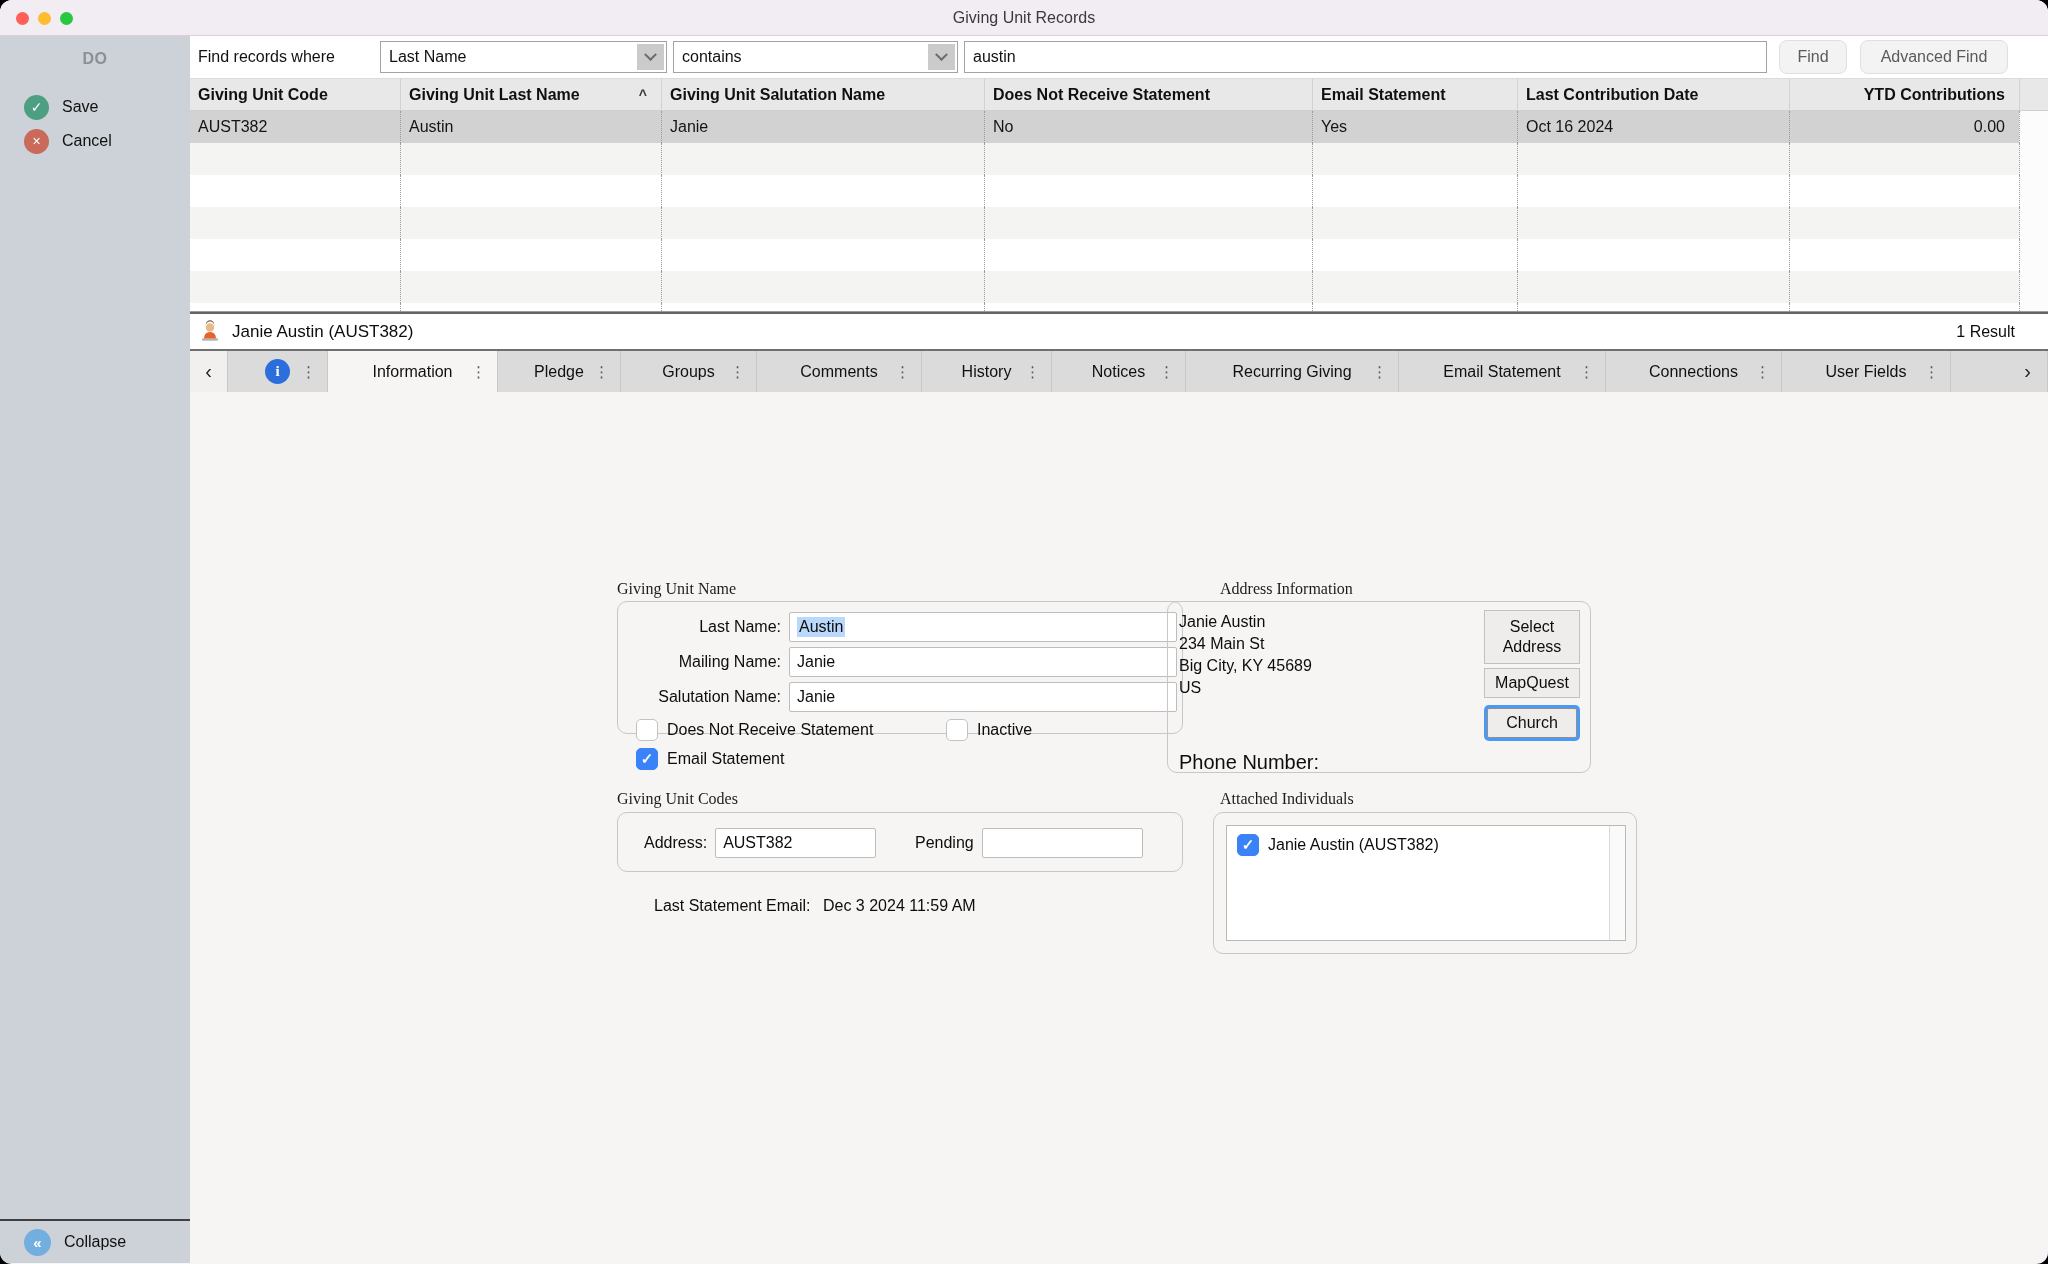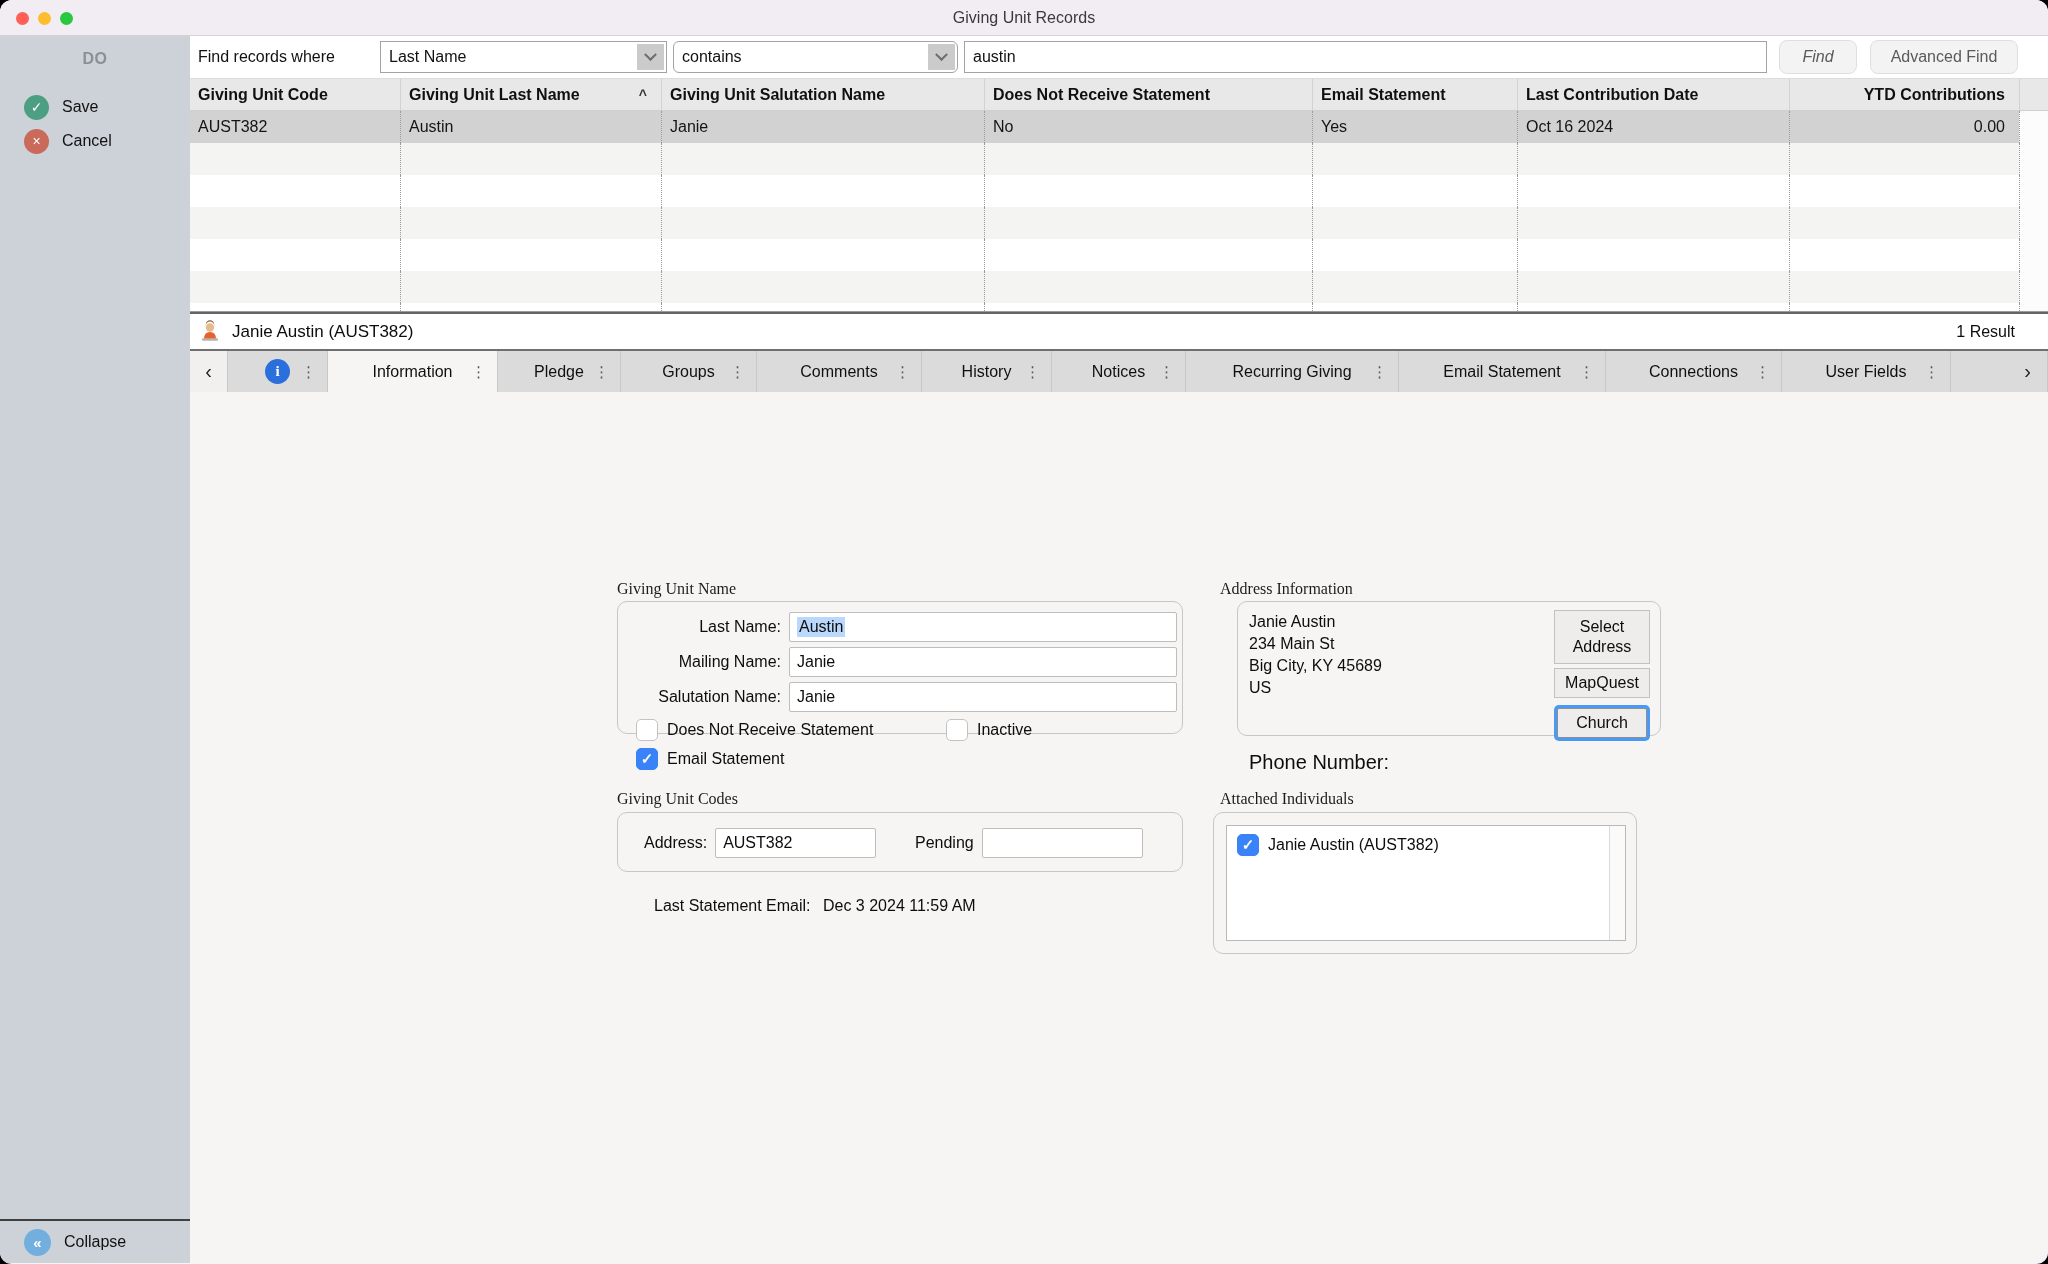--- a/index.html
+++ b/index.html
@@ -36,26 +36,26 @@
   
   .searchbar { height:42px; background:#fff; display:flex; align-items:center; padding-left:8px; flex:none; }
   .sb-label { width:182px; font-size:16px; color:#111; flex:none; }
   .dropdown { height:32px; background:#fff; border:1px solid #a3a3a3; display:flex; align-items:center;
               margin-right:6px; flex:none; }
   .dropdown .dval { flex:1; padding-left:8px; font-size:16px; color:#111; }
   .ddbtn { width:27px; height:26px; margin:2px; background:#cbcbcb; display:flex; align-items:center;
            justify-content:center; flex:none; }
   .chev-down { width:9px; height:9px; border-right:2px solid #6d6d6d; border-bottom:2px solid #6d6d6d;
                transform:rotate(45deg) translate(-2px,-2px); }
-  .dd1 { width:287px; } .dd2 { width:285px;border-radius:6px; }
+  .dd1 { width:287px; } .dd2 { width:285px; }
   .search-input { width:803px; height:32px; border:1px solid #a3a3a3; background:#fff; display:flex;
                   align-items:center; padding-left:8px; font-size:16px; color:#111; margin-right:12px; flex:none; }
   .btn-plain { height:34px; border:1px solid #e0dfdf; border-radius:8px; background:#f4f3f3;
                color:#5a5a5a; font-size:16px; display:flex; align-items:center; justify-content:center; flex:none; }
-  .btn-find { width:78px; margin-right:13px;font-style:italic; }
+  .btn-find { width:68px; margin-right:13px; }
   .btn-adv { width:148px; }
 
   
   .rtable { flex:none; }
   .tgrid { display:grid; grid-template-columns:210px 261px 323px 328px 205px 272px 230px 1fr; }
   .thead { height:33px; background:#e9e8e8; border-top:1px solid #dcdcdc; border-bottom:1px solid #cfcfcf; }
   .th { display:flex; align-items:center; padding-left:8px; font-size:16px; font-weight:bold; color:#101010; }
   .th + .th { border-left:1px solid #d2d2d2; }
   .th.num { justify-content:flex-end; padding-right:14px; }
   .sortcaret { margin-left:auto; margin-right:14px; font-size:14px; color:#333; font-weight:bold; }
@@ -380,21 +380,21 @@
               </span>
           </div>
         </div>
 
         <div class="abs" style="left:464px; top:505px; font-size:16px; color:#0d0d0d;">
           <span>Last Statement Email:</span>
           <span style="margin-left:8px;">Dec 3 2024 11:59 AM</span>
         </div>
 
         <div class="abs section-label" style="left:1030px; top:188px;">Address Information</div>
-        <div class="abs gbox" style="left:1047px; top:209px; width:424px; height:135px;">
+        <div class="abs gbox" style="left:977px; top:209px; width:424px; height:172px;">
           <div class="abs" style="left:11px; top:9px;">
             <div class="addr-line">Janie Austin</div>
             <div class="addr-line">234 Main St</div>
             <div class="addr-line">Big City, KY 45689</div>
             <div class="addr-line">US</div>
           </div>
           <div class="abs abtn" style="right:10px; top:8px; width:96px; height:54px; line-height:20px;">Select Address</div>
           <div class="abs abtn" style="right:10px; top:66px; width:96px; height:30px;">MapQuest</div>
           <div class="abs abtn focused" style="right:13px; top:106px; width:90px; height:30px;">Church</div>
           <div class="abs" style="left:11px; top:149px; font-size:20px; color:#0d0d0d;">Phone Number:</div>

